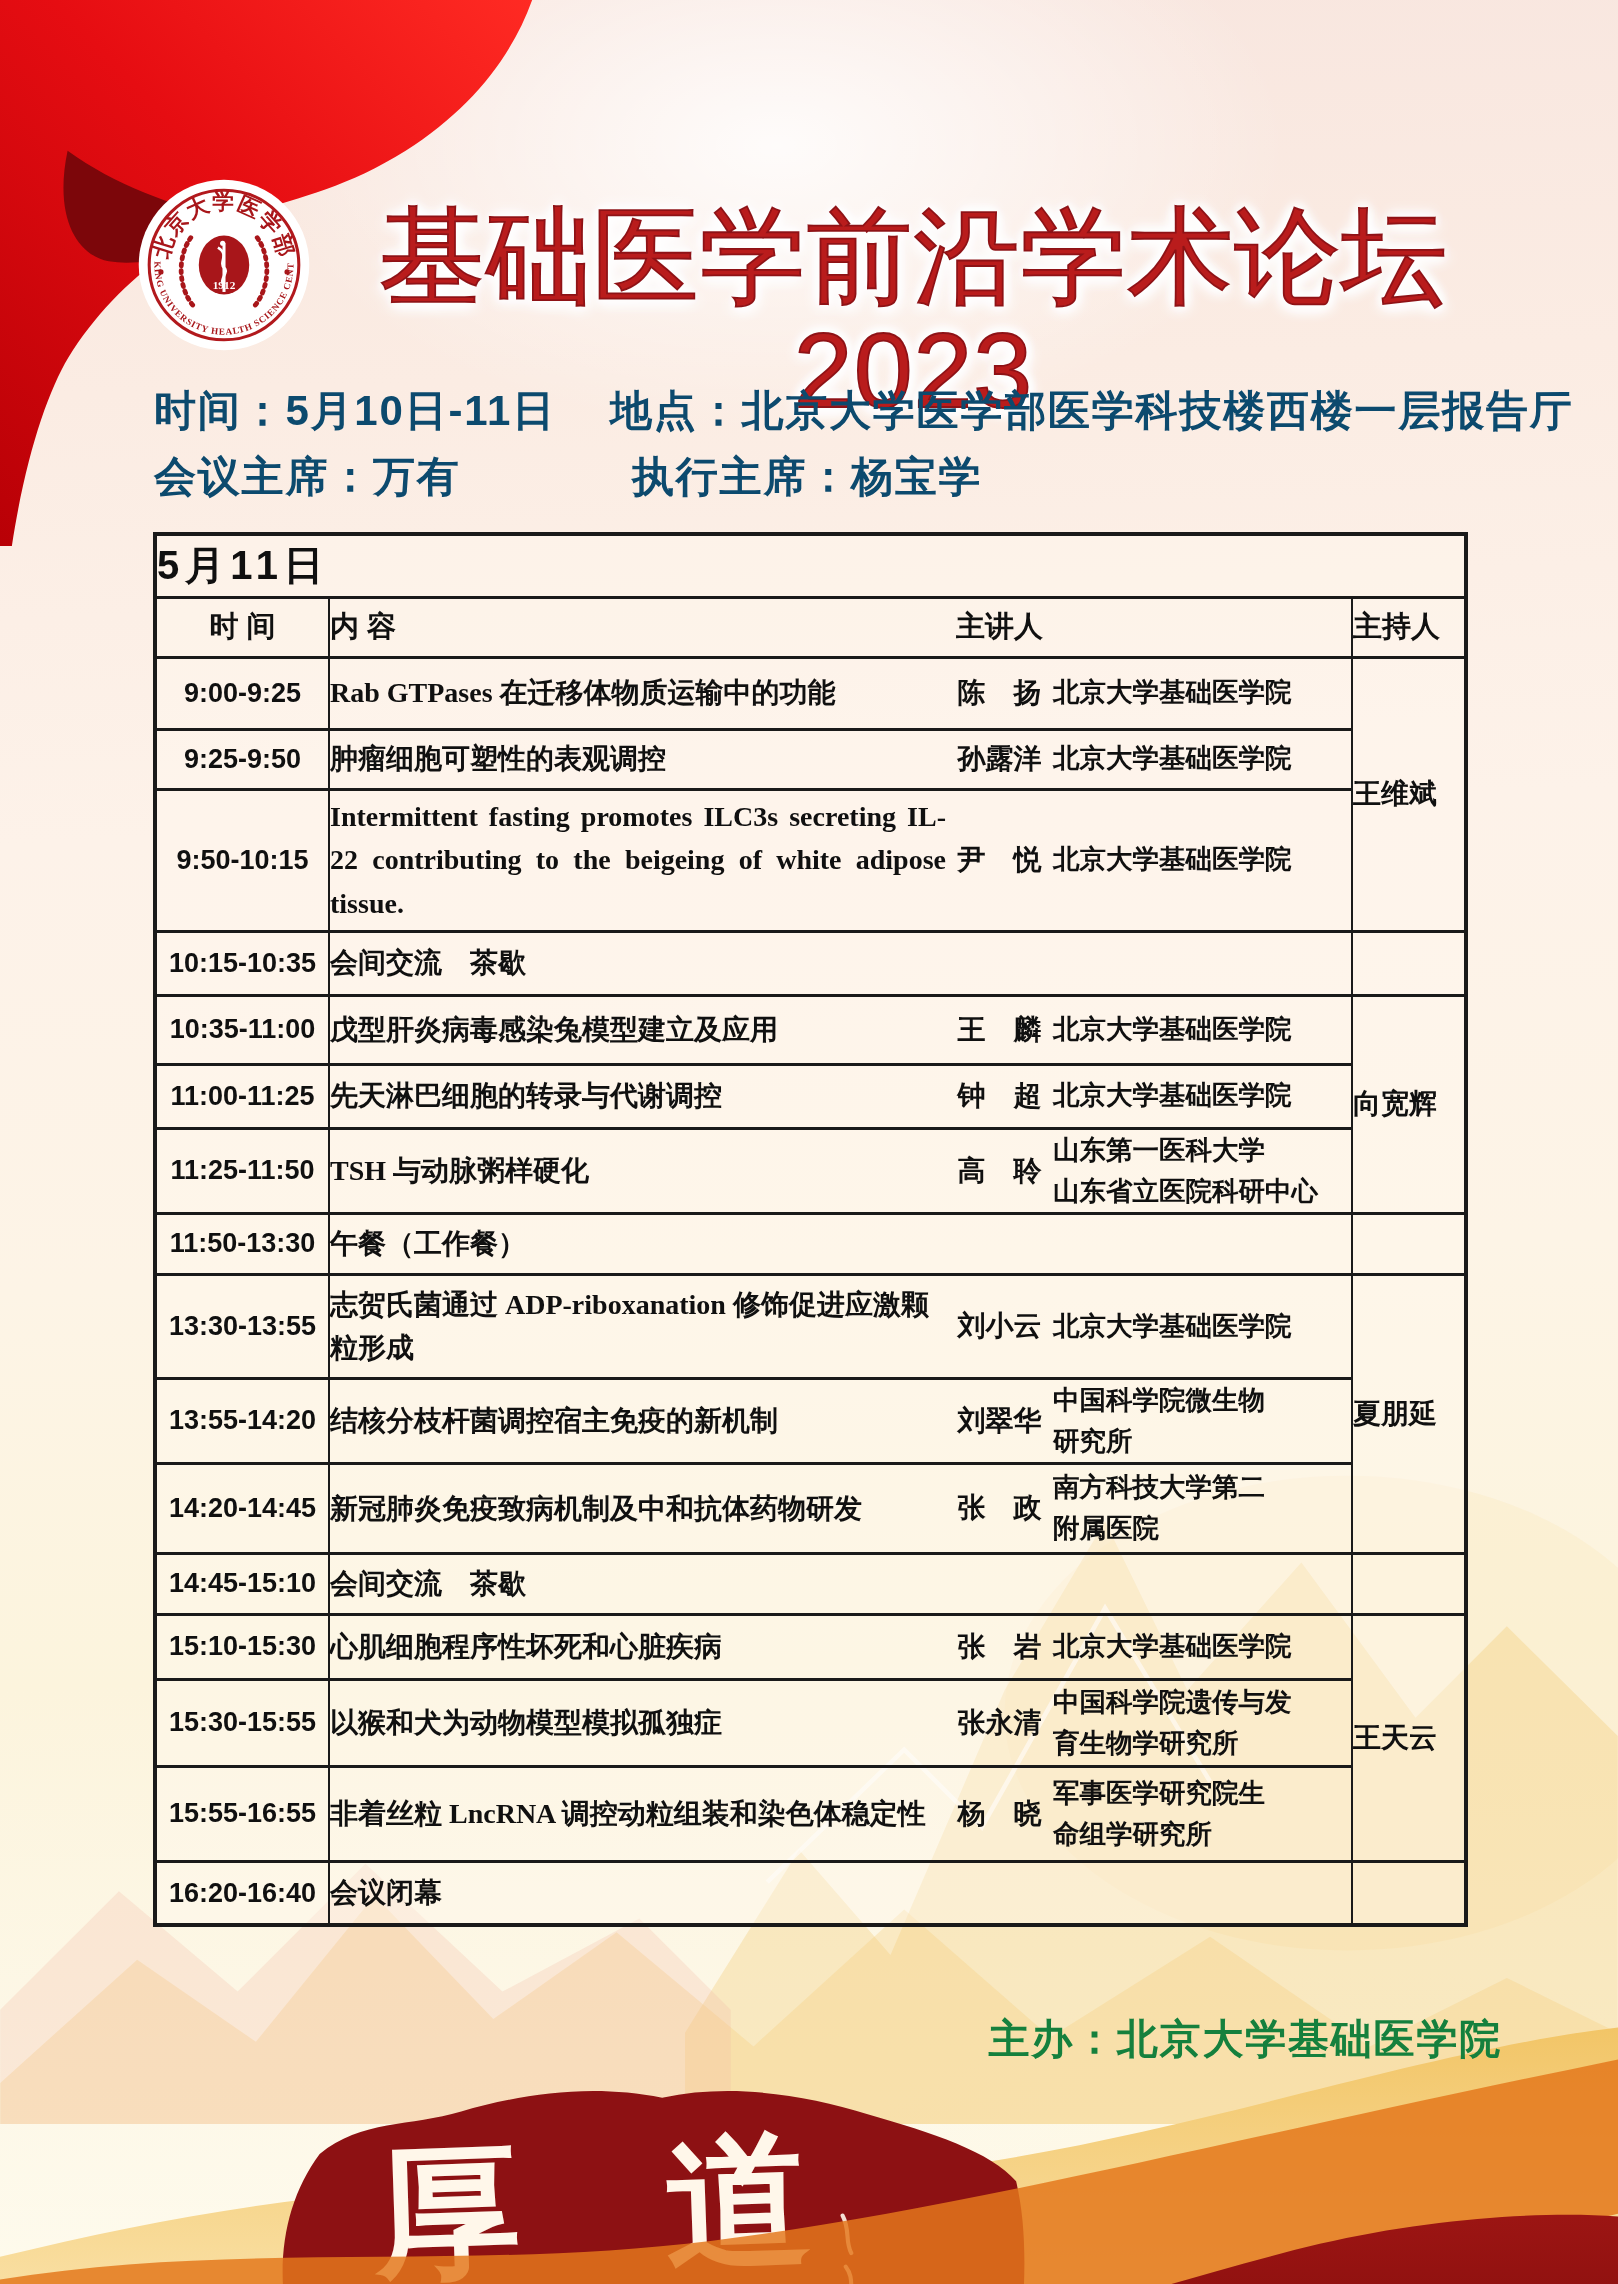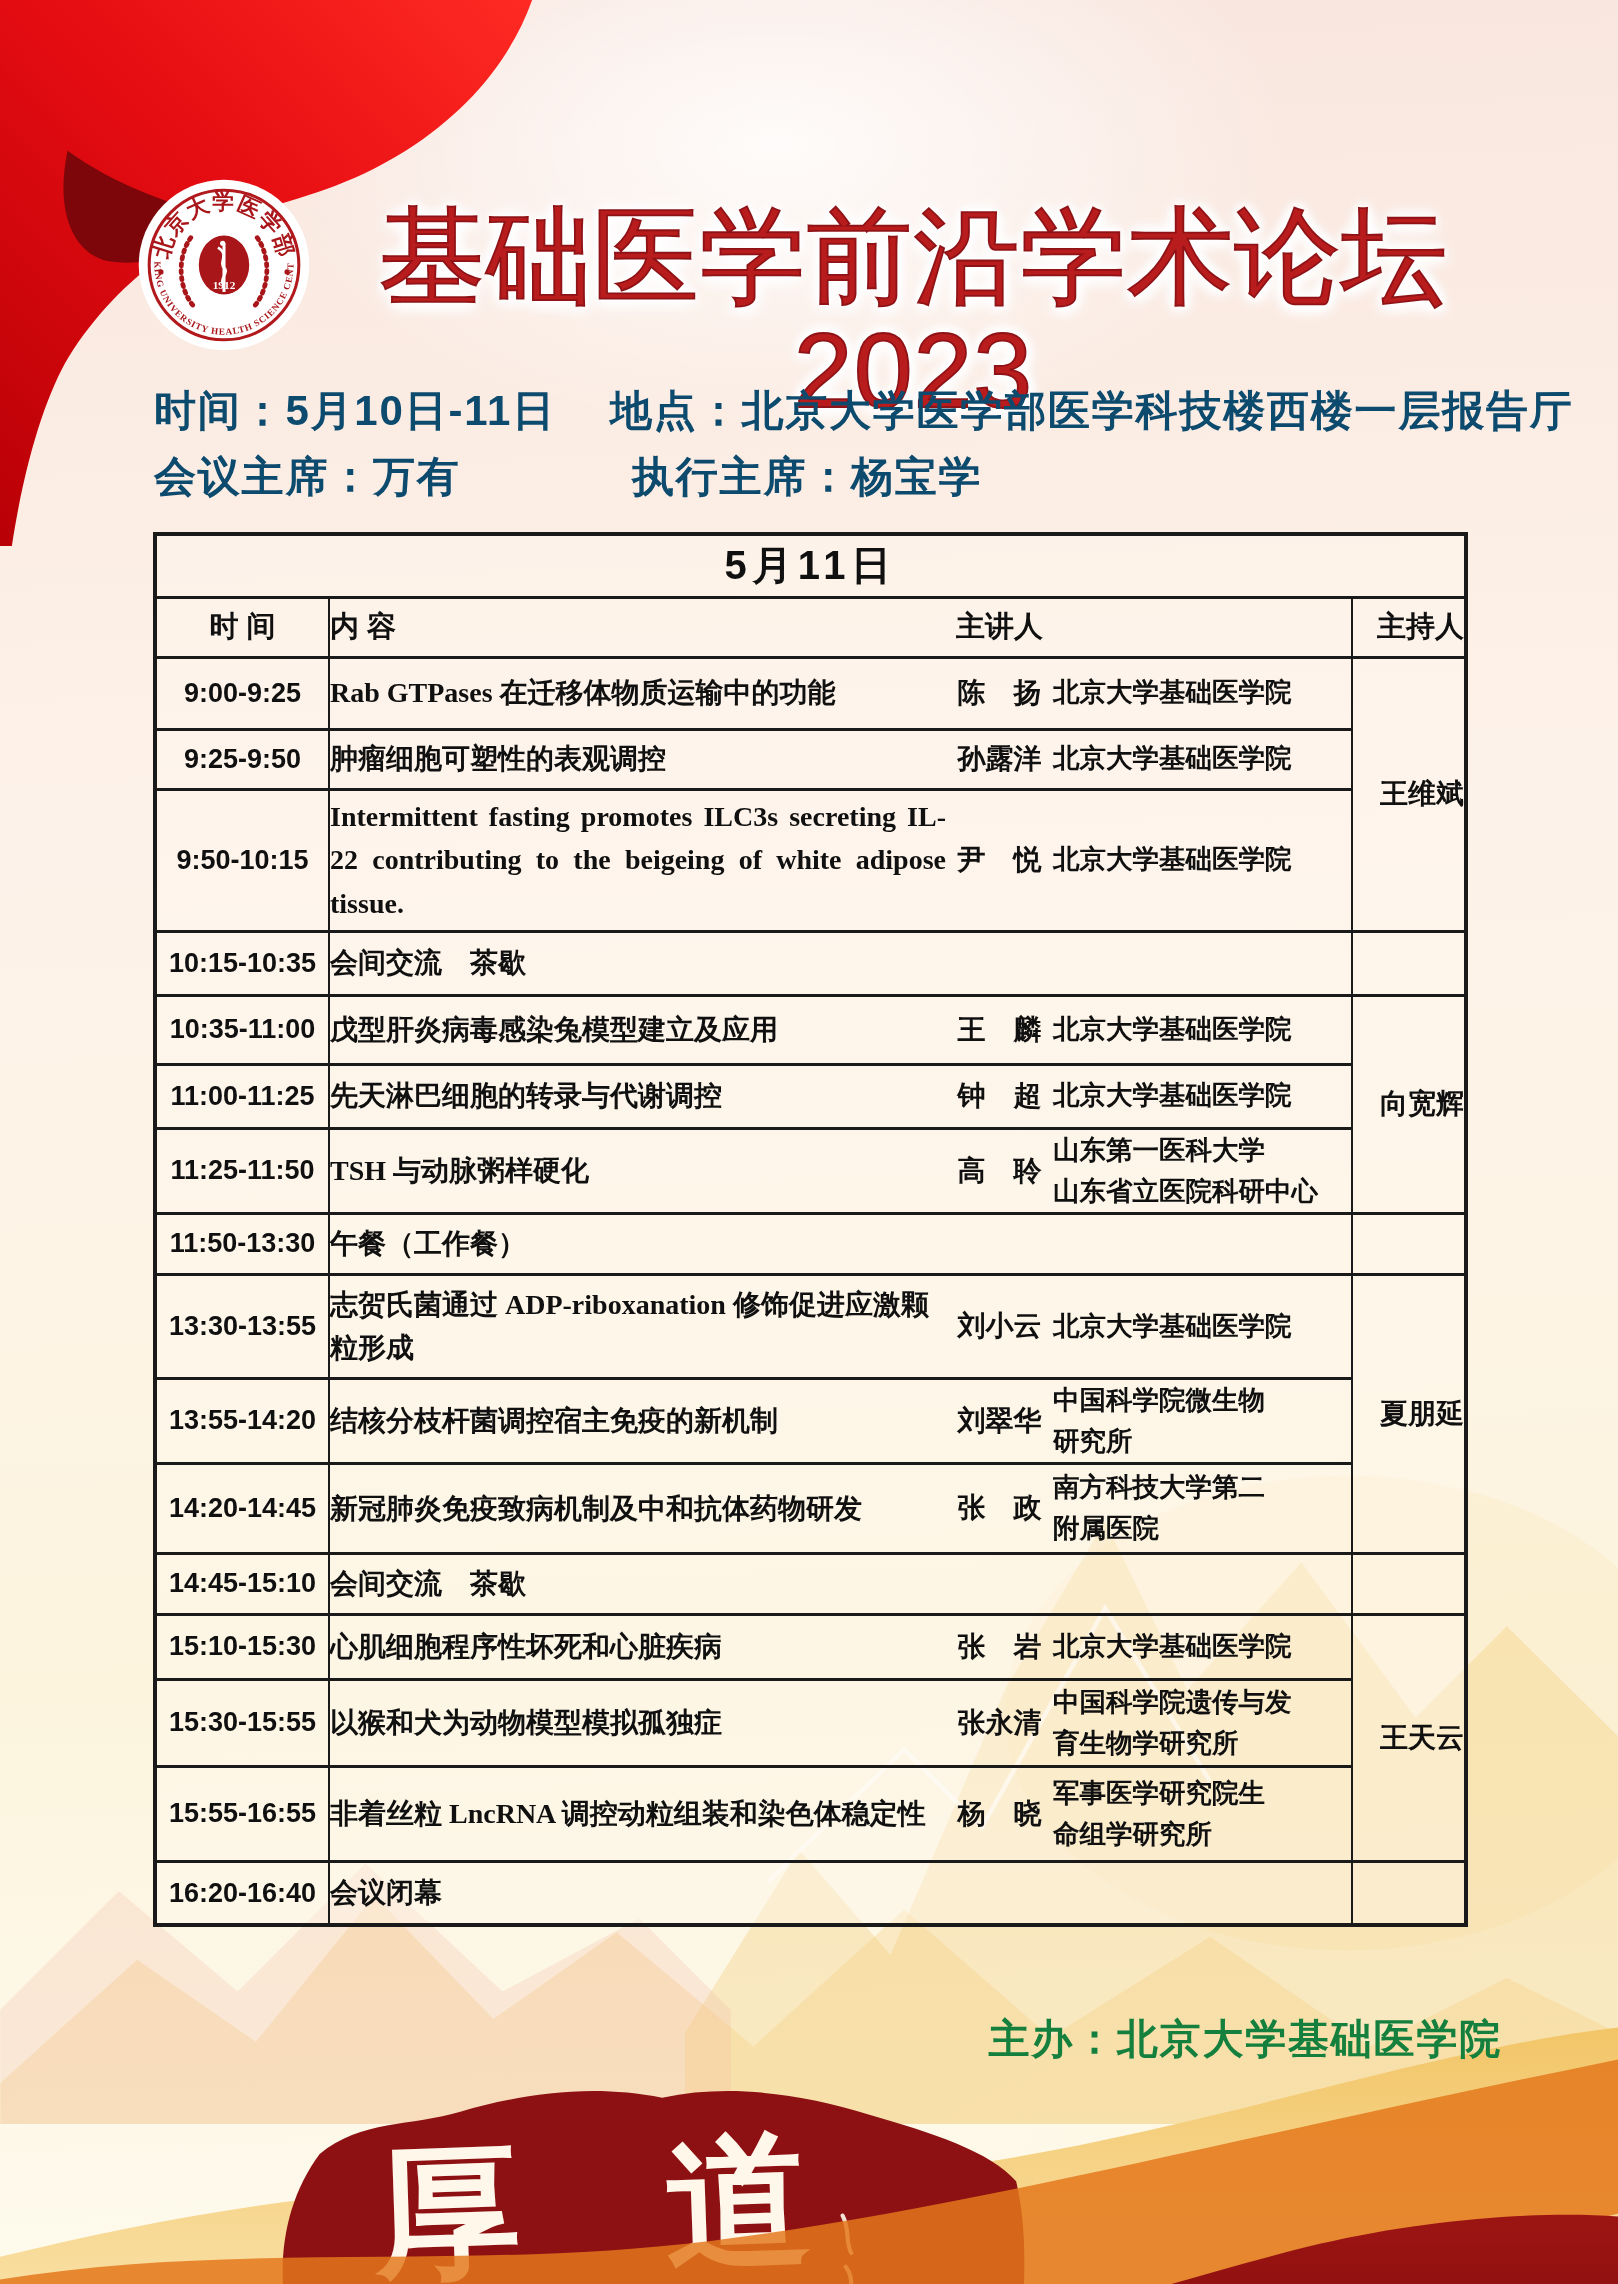--- a/index.html
+++ b/index.html
@@ -24,29 +24,29 @@
   #info-time{left:154px;top:383px;}
   #info-venue{left:610px;top:383px;}
   #info-chair{left:154px;top:449px;}
   #info-exec{left:610px;top:449px;margin-left:22px;}
 
   
   #schedule{left:153px;top:532px;width:1311px;border-collapse:collapse;table-layout:fixed;
     background:rgba(255,247,239,.42);color:#101010;border:4.1px solid #1a1a1a;}
   #schedule td,#schedule th{border-top:3.2px solid #1a1a1a;vertical-align:middle;padding:0;font-weight:bold;}
   .daterow td{border-top:0 !important;font:bold 40px "Liberation Sans",sans-serif;
-    text-align:center;letter-spacing:5.5px;}
+    letter-spacing:5.5px;}
   .head th{font:bold 29px "Liberation Sans",sans-serif;}
   .t{border-right:2.3px solid #1a1a1a;font:bold 27px "Liberation Sans",sans-serif;text-align:center;}
   .c{font:bold 28px "Liberation Serif",serif;text-align:left;padding:12px 16.4px 12px 33px;line-height:1.55;}
   .head .c{font:bold 29px "Liberation Sans",sans-serif;padding:0 0 0 33px;}
   .s{font:bold 28px "Liberation Serif",serif;text-align:center;}
   .head .s{font:bold 29px "Liberation Sans",sans-serif;}
   .a{font:bold 26.5px "Liberation Serif",serif;white-space:pre-line;line-height:1.55;text-align:left;padding-right:6.4px;margin-top:28px;}
-  .m{border-left:2.3px solid #1a1a1a;font:bold 28px "Liberation Serif",serif;text-align:right;}
+  .m{border-left:2.3px solid #1a1a1a;font:bold 28px "Liberation Serif",serif;text-align:left;}
   .head .m{font:bold 29px "Liberation Sans",sans-serif;}
   .j{text-align:justify;}
 
   
   #organizer{right:116px;top:2012px;font-weight:bold;font-size:41px;color:#15803d;letter-spacing:1.8px;}
 
   
   #flag,#mountains,#bottomart{pointer-events:none;}
 </style>
 </head>

